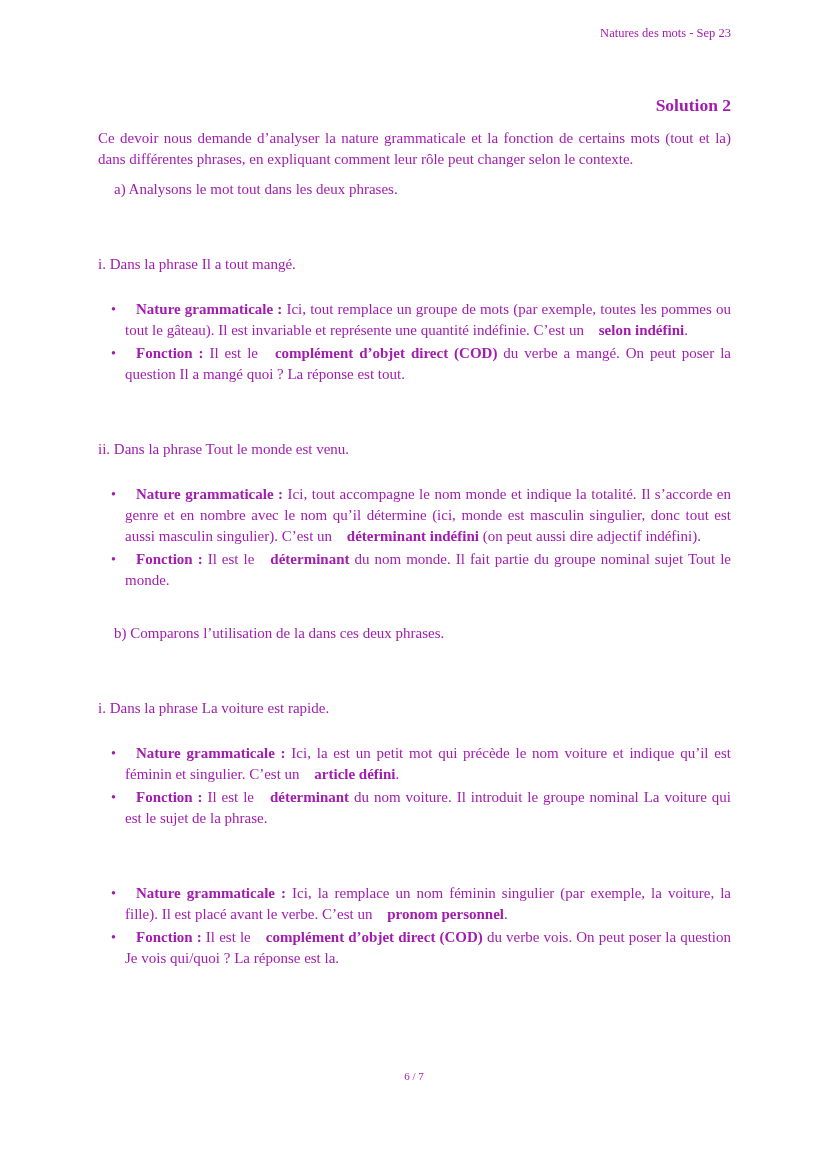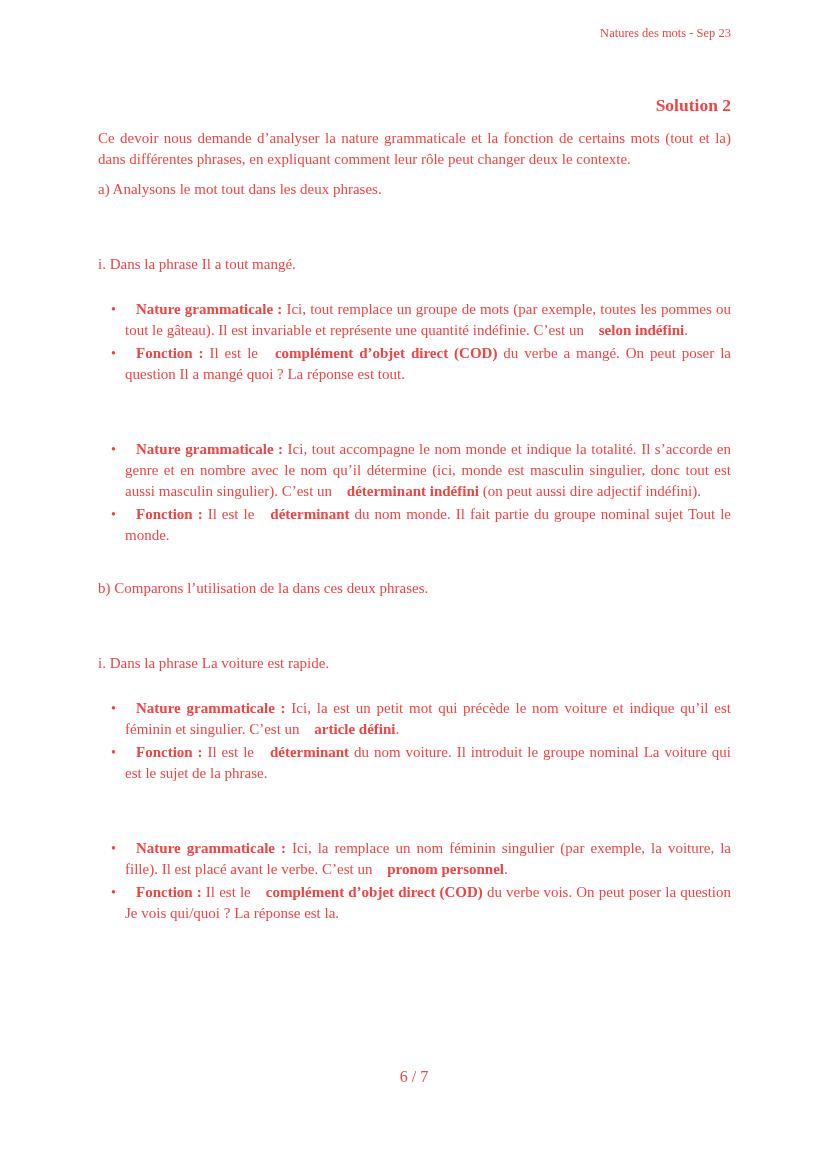--- a/index.html
+++ b/index.html
@@ -6,21 +6,21 @@
   html, body { margin: 0; padding: 0; }
   body {
     width: 828px; height: 1171px;
     background: #ffffff;
     font-family: "Liberation Serif", "DejaVu Serif", serif;
   }
   .page {
     position: relative;
     width: 828px; height: 1085px;
     background: #ffffff;
-    color: #ef4444;
+    color: #a21caf;
     font-size: 15px;
     line-height: 21px;
     overflow: hidden;
   }
   .doc-header {
     position: absolute;
     top: 26px; right: 97px;
     font-size: 12.5px;
     line-height: 15px;
   }
@@ -33,21 +33,21 @@
     margin: 94px 0 0 0;
     font-size: 17.5px;
     font-weight: bold;
     line-height: 22px;
     text-align: right;
   }
   .intro {
     margin: 12px 0 0 0;
     text-align: justify;
   }
-  .part-heading { margin: 0; }
+  .part-heading { margin: 16px; }
   .part-heading.after-intro { margin-top: 9px; }
   .part-heading.after-list { margin-top: 32px; }
   .subitem { margin-top: 54px; }
   .subitem-label { margin: 0 0 24px 0; }
   .bullets { list-style: none; margin: 0; padding: 0; }
   .bullet {
     position: relative;
     padding-left: 27px;
     margin: 0 0 2px 0;
     text-align: justify;
@@ -57,50 +57,51 @@
     position: absolute;
     left: 13px; top: 0;
     font-size: 14px;
   }
   .b { font-weight: bold; margin-left: 11px; }
   .doc-footer {
     position: absolute;
     top: 1066px; left: 0;
     width: 100%;
     text-align: center;
-    font-size: 16px;
+    font-size: 11px;
   }
 </style>
 </head>
 <body>
 
 <div class="page">
 
   <header class="doc-header">
     <span>Natures des mots - Sep 23</span>
   </header>
 
   <main class="doc-body">
 
     <h1 class="title">Solution 2</h1>
 
-    <p class="intro">Ce devoir nous demande d’analyser la nature grammaticale et la fonction de certains mots (tout et la) dans différentes phrases, en expliquant comment leur rôle peut changer deux le contexte.</p>
+    <p class="intro">Ce devoir nous demande d’analyser la nature grammaticale et la fonction de certains mots (tout et la) dans différentes phrases, en expliquant comment leur rôle peut changer selon le contexte.</p>
 
     <section>
       <p class="part-heading after-intro">a) Analysons le mot tout dans les deux phrases.</p>
 
       <div class="subitem">
         <p class="subitem-label">i. Dans la phrase Il a tout mangé.</p>
         <ul class="bullets">
           <li class="bullet"><span class="b">Nature grammaticale :</span><span> Ici, tout remplace un groupe de mots (par exemple, toutes les pommes ou tout le gâteau). Il est invariable et représente une quantité indéfinie. C’est un </span><span class="b">selon indéfini</span><span>.</span></li>
           <li class="bullet"><span class="b">Fonction :</span><span> Il est le </span><span class="b">complément d’objet direct (COD)</span><span> du verbe a mangé. On peut poser la question Il a mangé quoi ? La réponse est tout.</span></li>
         </ul>
       </div>
 
       <div class="subitem">
+        <p class="subitem-label">ii. Dans la phrase Tout le monde est venu.</p>
         <ul class="bullets">
           <li class="bullet"><span class="b">Nature grammaticale :</span><span> Ici, tout accompagne le nom monde et indique la totalité. Il s’accorde en genre et en nombre avec le nom qu’il détermine (ici, monde est masculin singulier, donc tout est aussi masculin singulier). C’est un </span><span class="b">déterminant indéfini</span><span> (on peut aussi dire adjectif indéfini).</span></li>
           <li class="bullet"><span class="b">Fonction :</span><span> Il est le </span><span class="b">déterminant</span><span> du nom monde. Il fait partie du groupe nominal sujet Tout le monde.</span></li>
         </ul>
       </div>
     </section>
 
     <section>
       <p class="part-heading after-list">b) Comparons l’utilisation de la dans ces deux phrases.</p>
 

